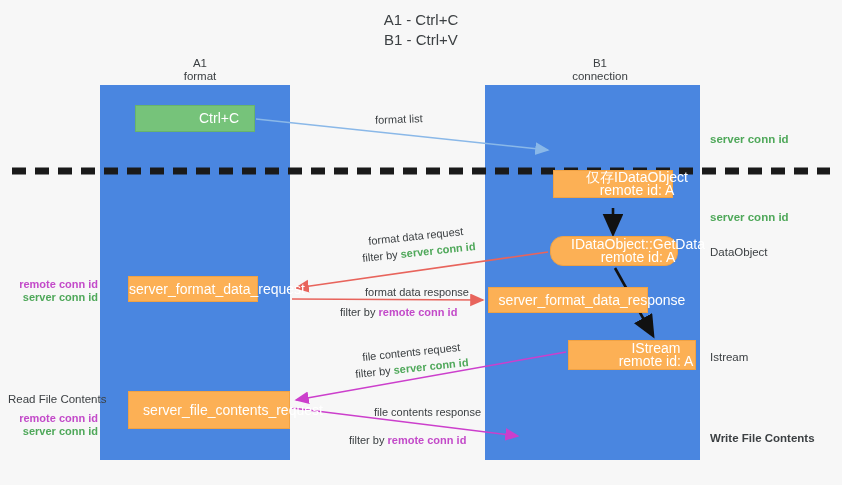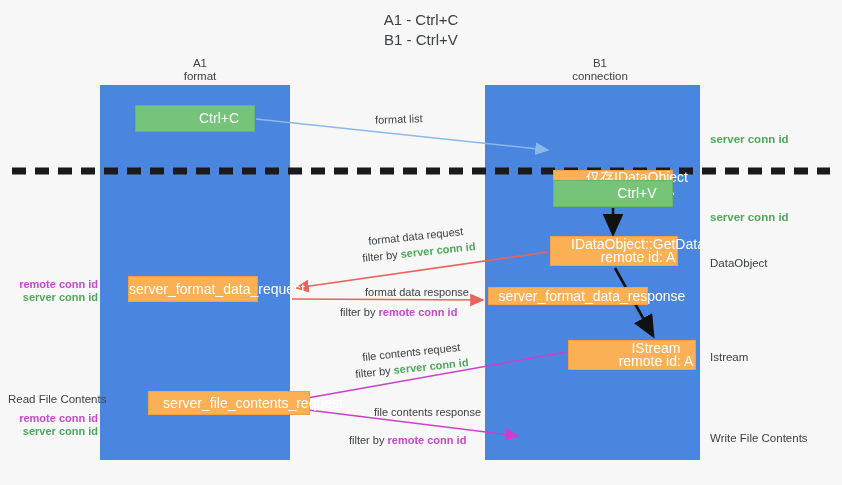--- a/index.html
+++ b/index.html
@@ -58,41 +58,41 @@
     white-space: pre;
     border: 1px solid rgba(0,0,0,0.12);
     padding-left: 48px;
   }
   .node.green { background: #76c37a; border-color: #68b46c; }
   .node.orange { background: #fcb055; border-color: #f0a244; }
 
   #node-ctrlc   { left: 135px; top: 105px; width: 120px; height: 27px; }
   #node-idataobj{ left: 553px; top: 126px; width: 120px; height: 28px; margin-top: 44px; }
   #node-ctrlv   { left: 553px; top: 180px; width: 120px; height: 27px; }
-  #node-getdata { left: 550px; top: 236px; width: 128px; height: 30px; }
+  #node-getdata { left: 550px; top: 236px; width: 128px; height: 30px; border-radius: 13px; }
   #node-sfdreq  { left: 128px; top: 276px; width: 130px; height: 26px; }
-  #node-sfdresp { left: 488px; top: 287px; width: 160px; height: 18px; }
+  #node-sfdresp { left: 488px; top: 287px; width: 160px; height: 26px; }
   #node-istream { left: 568px; top: 340px; width: 128px; height: 30px; }
-  #node-sfcreq  { left: 128px; top: 391px; width: 162px; height: 24px; margin-left: 20px; }
+  #node-sfcreq  { left: 128px; top: 391px; width: 162px; height: 38px; }
   #node-sfcresp { left: 523px; top: 423px; width: 165px; height: 26px; }
 
   
   .side-label {
     font-size: 11.5px;
     color: #3c4043;
     white-space: pre;
     line-height: 14px;
   }
   .side-label.green-txt { color: #4fa85a; font-weight: bold; }
 
   #lbl-server-conn-1 { left: 710px; top: 132px; }
   #lbl-server-conn-2 { left: 710px; top: 210px; }
-  #lbl-dataobject    { left: 710px; top: 256px; }
+  #lbl-dataobject    { left: 710px; top: 245px; }
   #lbl-istream       { left: 710px; top: 350px; }
-  #lbl-writefile     { left: 710px; top: 431px; }
+  #lbl-writefile     { left: 710px; top: 431px; font-weight: bold; }
 
   
   #lbl-left-conn {
     left: 8px; top: 278px;
     text-align: right; width: 90px;
   }
   #lbl-readfile {
     left: 8px; top: 392px;
     text-align: center; width: 90px;
     color: #3c4043;
@@ -178,21 +178,20 @@
   <div id="head-b1" class="abs col-head">B1
 connection</div>
 
   <div id="node-ctrlc" class="abs node green">Ctrl+C</div>
 
   <div id="node-idataobj" class="abs node orange">
     <span>仅存IDataObject</span>
     <span>remote id: A</span>
   </div>
 
-  <div id="node-ctrlv" class="abs node green">Ctrl+V</div>
 
   <div id="node-getdata" class="abs node orange">
     <span>IDataObject::GetData</span>
     <span>remote id: A</span>
   </div>
 
   <div id="node-sfdreq" class="abs node orange">server_format_data_request</div>
   <div id="node-sfdresp" class="abs node orange">server_format_data_response</div>
 
   <div id="node-istream" class="abs node orange">

